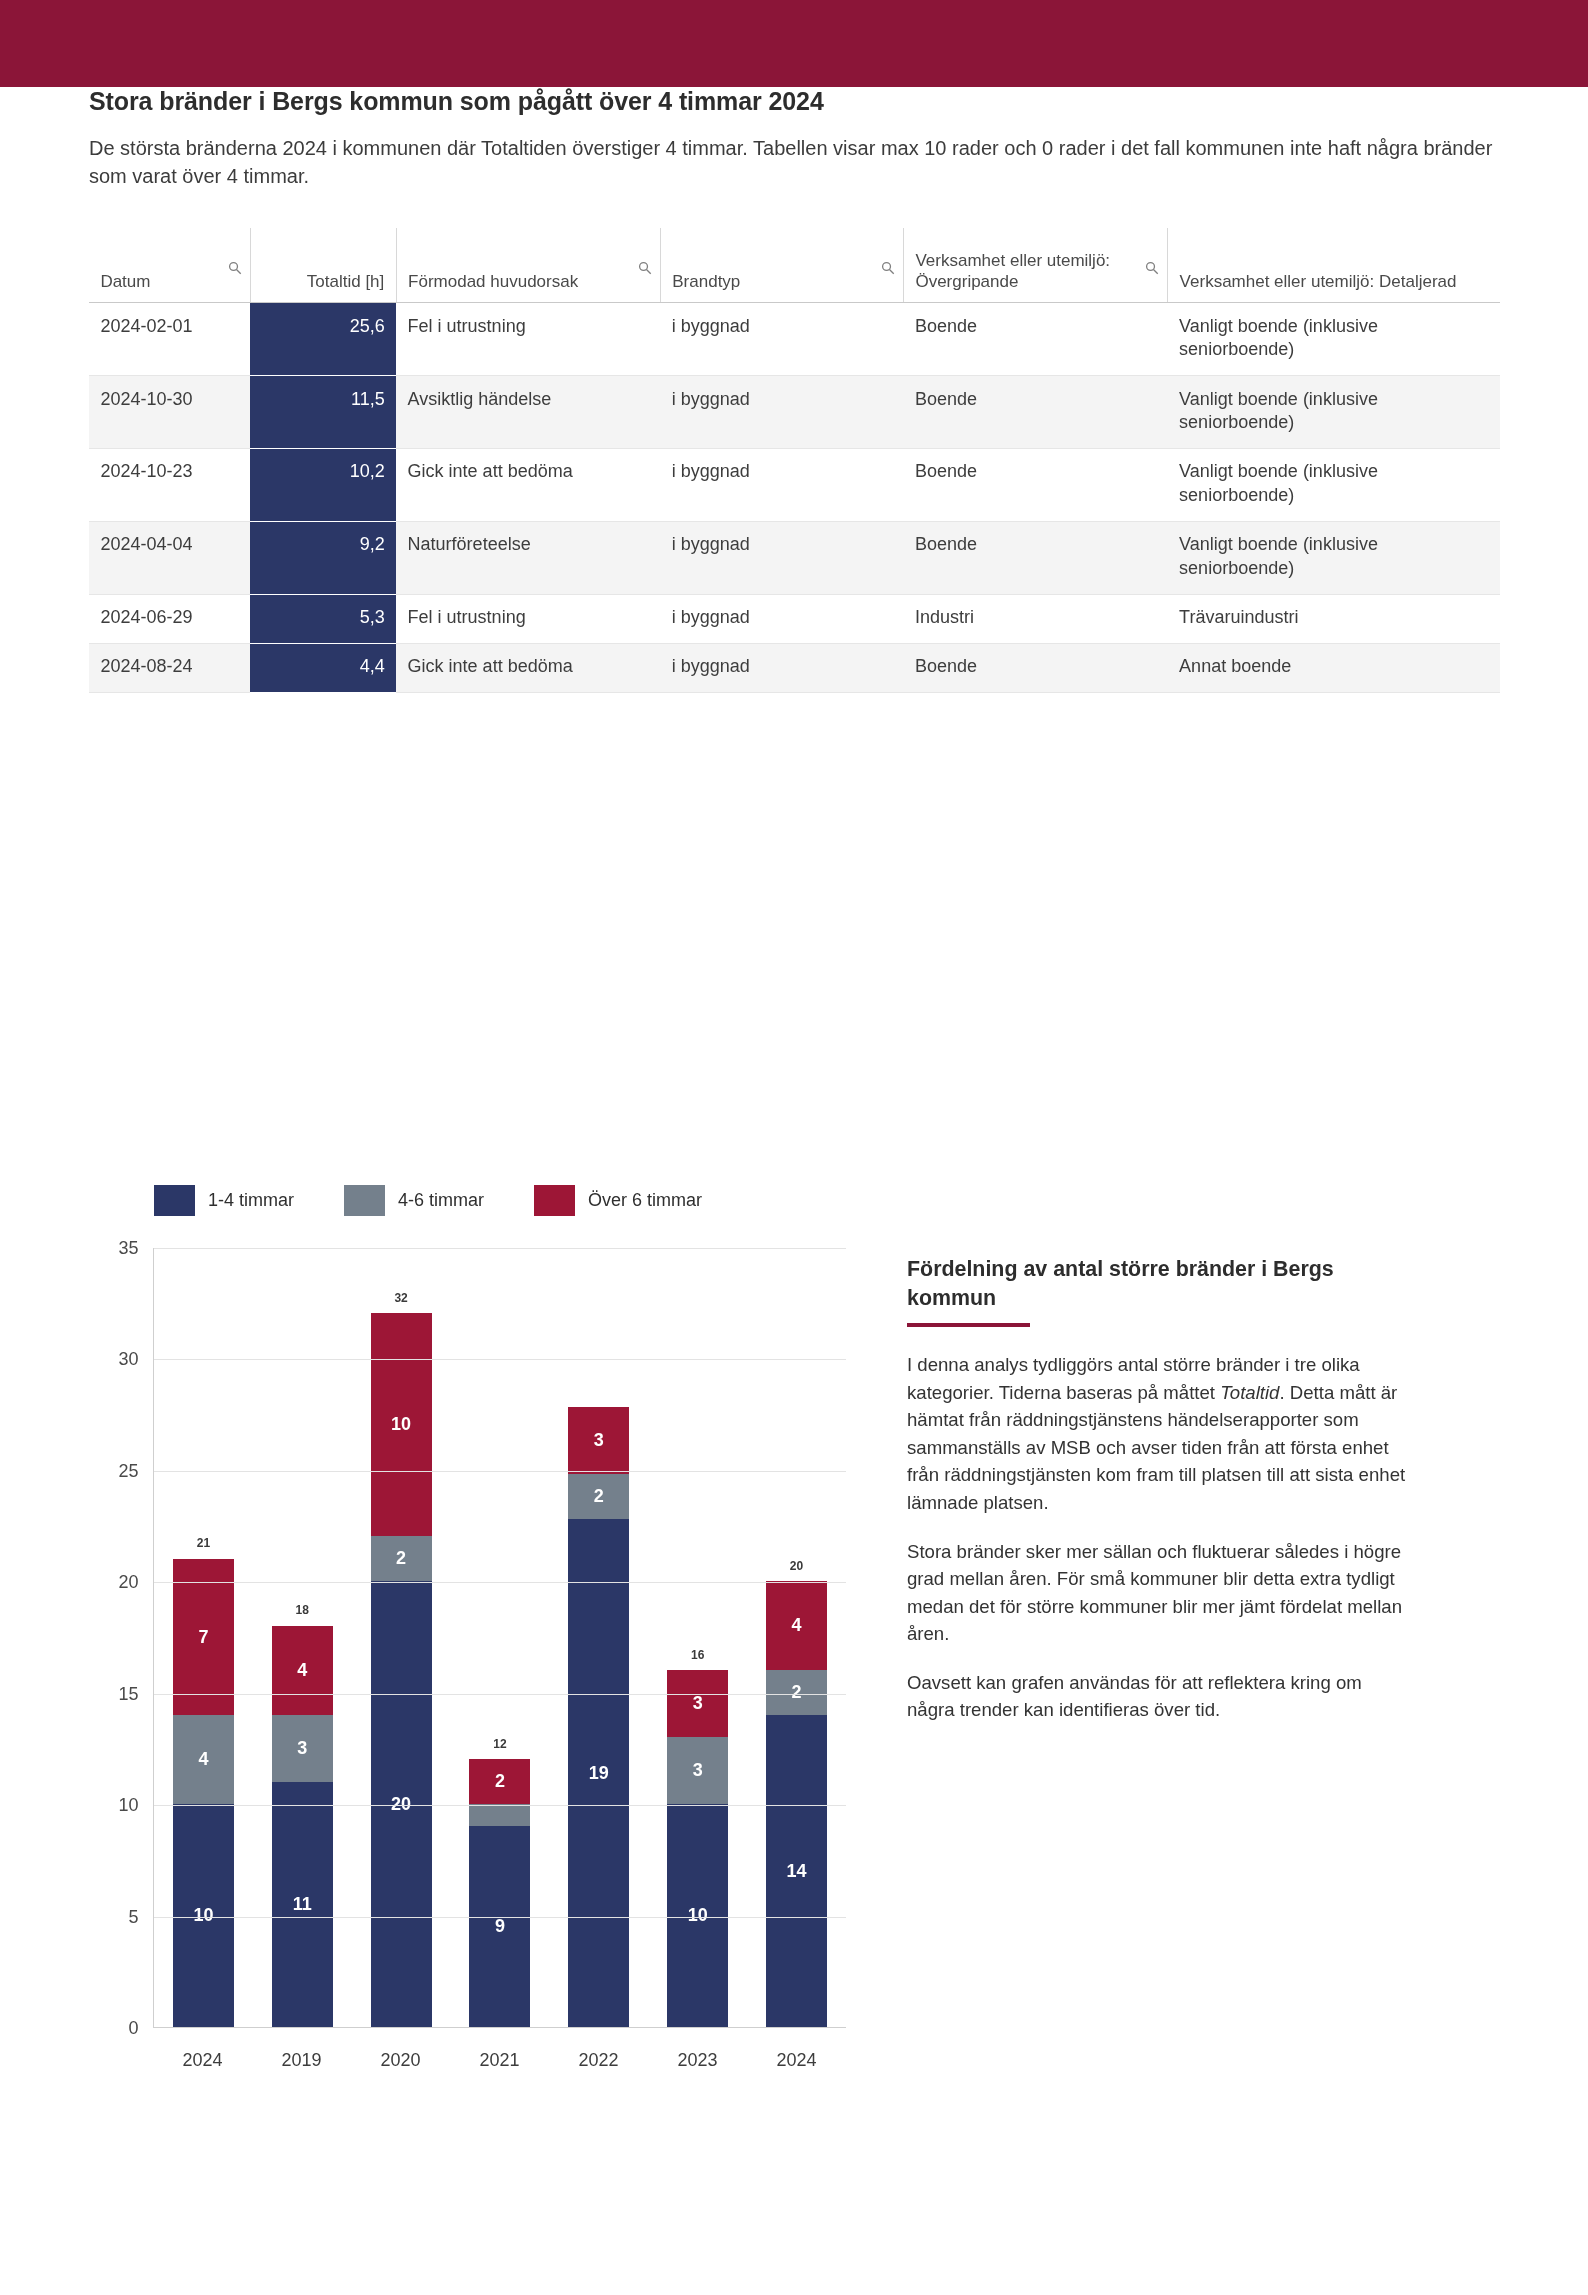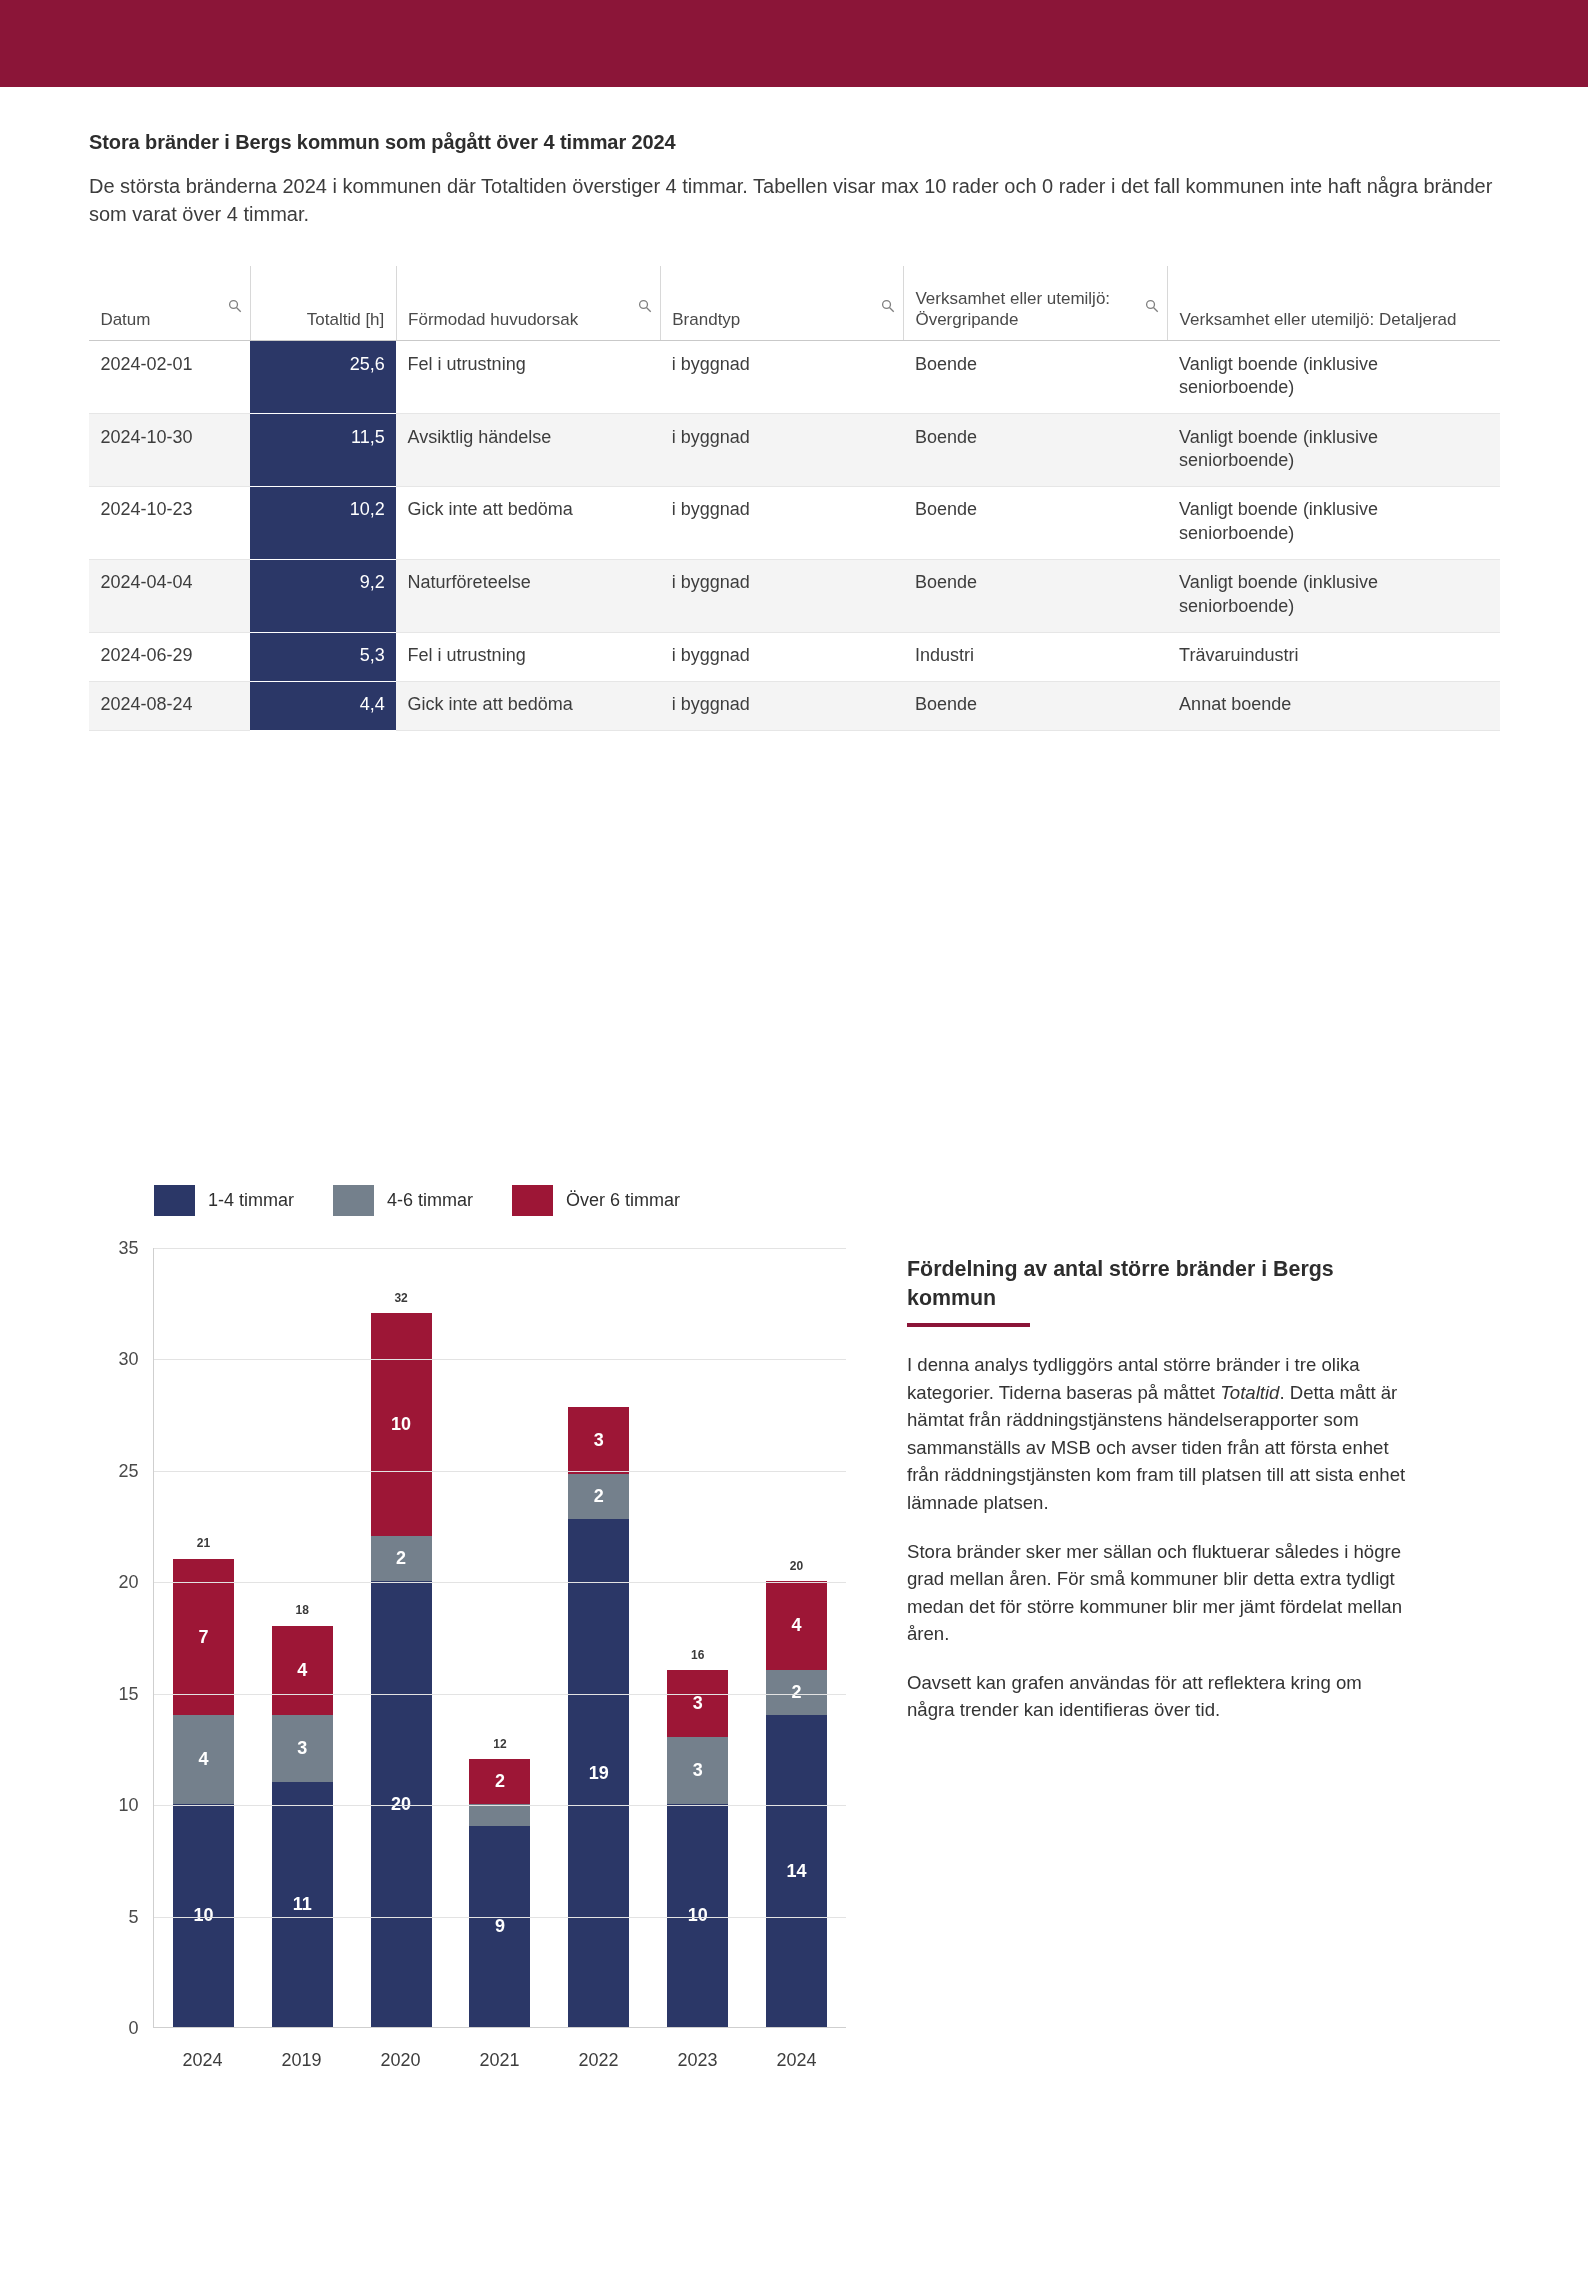--- a/index.html
+++ b/index.html
@@ -16,25 +16,24 @@
     background: #8B1538;
   }
 
   .page {
     padding: 0 89px;
     position: relative;
   }
 
   
   .report-title {
-    font-size: 20px;
+    font-size: 25px;
     font-weight: bold;
     color: #2d2d2d;
     letter-spacing: -0.1px;
-    margin-top: 44px;
   }
   .report-desc {
     font-size: 20px;
     color: #3c3c3c;
     line-height: 1.42;
     margin-top: 18px;
     max-width: 1422px;
   }
 
   
@@ -100,21 +99,21 @@
   
   .lower {
     position: absolute;
     left: 0;
     top: 1182px;
     width: 1588px;
   }
 
   .legend {
     display: flex;
-    gap: 0;
+    gap: 11px;
     margin-left: 154px;
     height: 36px;
   }
   .legend-item { display: flex; align-items: center; margin-right: 39px; }
   .legend-swatch {
     width: 41px; height: 31px; display: inline-block; margin-right: 13px;
   }
   .legend-label { font-size: 18px; color: #2f2f2f; }
 
   .lower-body { display: flex; margin-top: 30px; }

